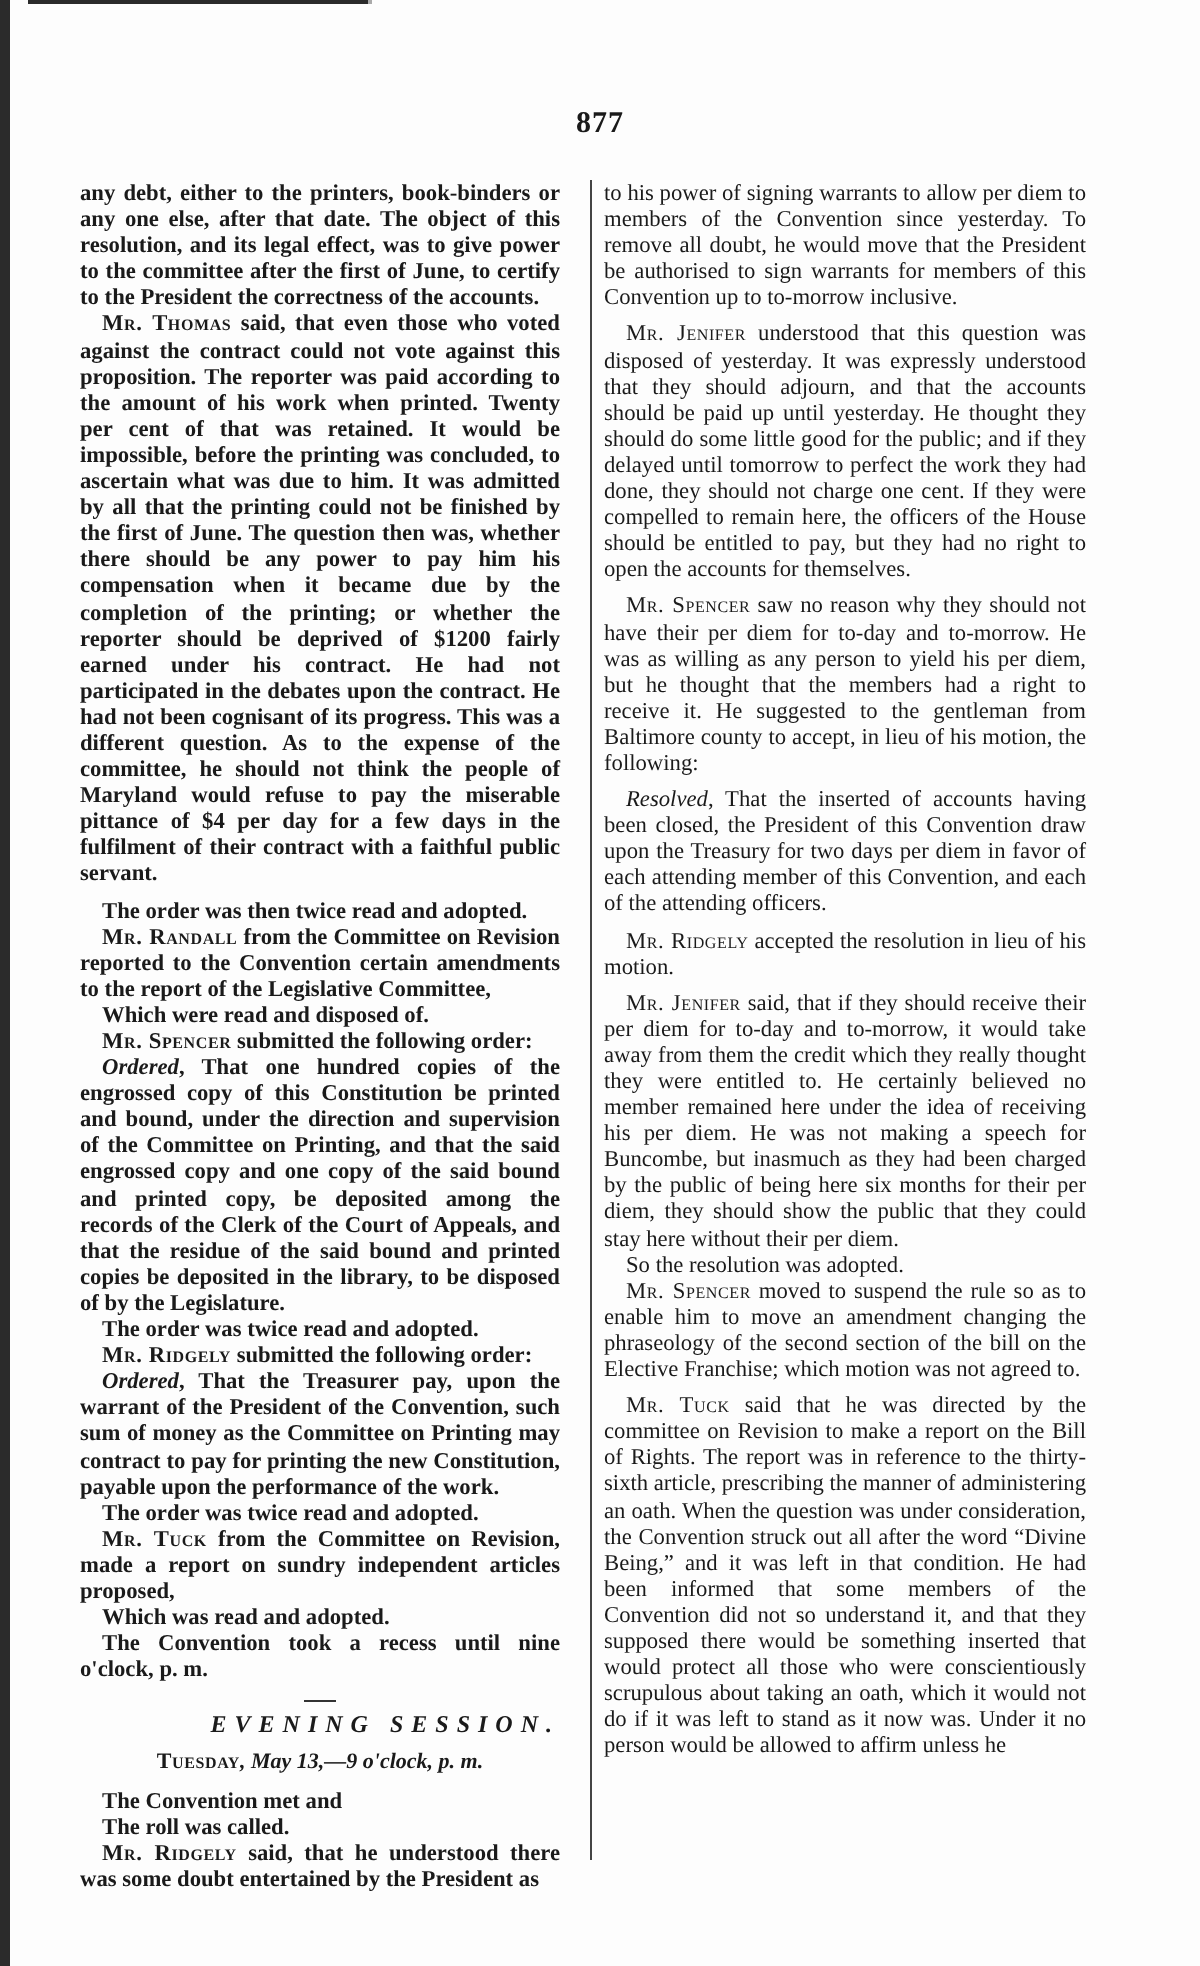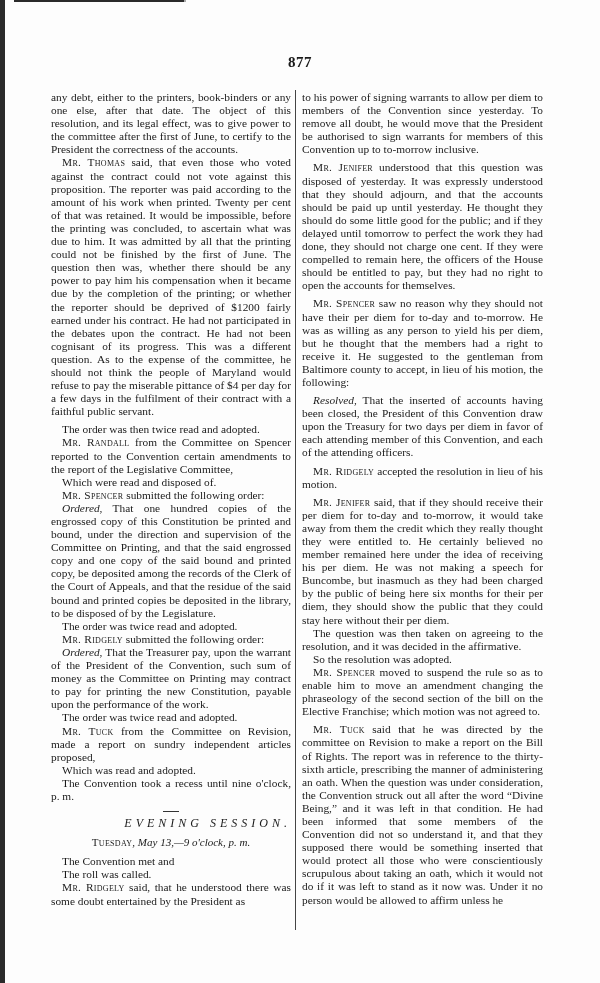--- a/index.html
+++ b/index.html
@@ -22,21 +22,21 @@
     background: #aaa;
   }
   .page-number {
     position: absolute; top: 54px; left: 0; width: 600px;
     text-align: center; font-size: 15px; font-weight: bold; letter-spacing: 0.5px;
   }
   .col {
     position: absolute; top: 91px; font-size: 11.35px; line-height: 13.1px;
     text-align: justify;
   }
-  .col-left { left: 51px; width: 240px; }
+  .col-left { left: 40px; width: 240px; font-weight: bold; }
   .col-right { left: 302px; width: 241px; }
   .divider {
     position: absolute; left: 295px; top: 90px; width: 1px; height: 840px;
     background: #444;
   }
   p { margin: 0; }
   p.para { text-indent: 11px; }
   p.para.gap { margin-top: 5px; }
   p.noindent { text-indent: 0; }
   .sc { font-variant: small-caps; letter-spacing: 0.3px; text-align: right; }
@@ -60,21 +60,21 @@
 <div class="scan-edge-top2"></div>
 
 <div class="page-number">877</div>
 
 <div class="divider"></div>
 
 <div class="col col-left">
   <p class="noindent">any debt, either to the printers, book-binders or any one else, after that date. The object of this resolution, and its legal effect, was to give power to the committee after the first of June, to certify to the President the correctness of the accounts.</p>
   <p class="para"><span class="sc">Mr. Thomas</span><span> said, that even those who voted against the contract could not vote against this proposition. The reporter was paid according to the amount of his work when printed. Twenty per cent of that was retained. It would be impossible, before the printing was concluded, to ascertain what was due to him. It was admitted by all that the printing could not be finished by the first of June. The question then was, whether there should be any power to pay him his compensation when it became due by the completion of the printing; or whether the reporter should be deprived of $1200 fairly earned under his contract. He had not participated in the debates upon the contract. He had not been cognisant of its progress. This was a different question. As to the expense of the committee, he should not think the people of Maryland would refuse to pay the miserable pittance of $4 per day for a few days in the fulfilment of their contract with a faithful public servant.</span></p>
   <p class="para gap">The order was then twice read and adopted.</p>
-  <p class="para"><span class="sc">Mr. Randall</span><span> from the Committee on Spencer reported to the Convention certain amendments to the report of the Legislative Committee,</span></p>
+  <p class="para"><span class="sc">Mr. Randall</span><span> from the Committee on Revision reported to the Convention certain amendments to the report of the Legislative Committee,</span></p>
   <p class="para">Which were read and disposed of.</p>
   <p class="para"><span class="sc">Mr. Spencer</span><span> submitted the following order:</span></p>
   <p class="para"><em>Ordered</em><span>, That one hundred copies of the engrossed copy of this Constitution be printed and bound, under the direction and supervision of the Committee on Printing, and that the said engrossed copy and one copy of the said bound and printed copy, be deposited among the records of the Clerk of the Court of Appeals, and that the residue of the said bound and printed copies be deposited in the library, to be disposed of by the Legislature.</span></p>
   <p class="para">The order was twice read and adopted.</p>
   <p class="para"><span class="sc">Mr. Ridgely</span><span> submitted the following order:</span></p>
   <p class="para"><em>Ordered</em><span>, That the Treasurer pay, upon the warrant of the President of the Convention, such sum of money as the Committee on Printing may contract to pay for printing the new Constitution, payable upon the performance of the work.</span></p>
   <p class="para">The order was twice read and adopted.</p>
   <p class="para"><span class="sc">Mr. Tuck</span><span> from the Committee on Revision, made a report on sundry independent articles proposed,</span></p>
   <p class="para">Which was read and adopted.</p>
   <p class="para">The Convention took a recess until nine o'clock, p. m.</p>
@@ -88,17 +88,16 @@
   <p class="para"><span class="sc">Mr. Ridgely</span><span> said, that he understood there was some doubt entertained by the President as</span></p>
 </div>
 
 <div class="col col-right">
   <p class="noindent">to his power of signing warrants to allow per diem to members of the Convention since yesterday. To remove all doubt, he would move that the President be authorised to sign warrants for members of this Convention up to to-morrow inclusive.</p>
   <p class="para gap"><span class="sc">Mr. Jenifer</span><span> understood that this question was disposed of yesterday. It was expressly understood that they should adjourn, and that the accounts should be paid up until yesterday. He thought they should do some little good for the public; and if they delayed until tomorrow to perfect the work they had done, they should not charge one cent. If they were compelled to remain here, the officers of the House should be entitled to pay, but they had no right to open the accounts for themselves.</span></p>
   <p class="para gap"><span class="sc">Mr. Spencer</span><span> saw no reason why they should not have their per diem for to-day and to-morrow. He was as willing as any person to yield his per diem, but he thought that the members had a right to receive it. He suggested to the gentleman from Baltimore county to accept, in lieu of his motion, the following:</span></p>
   <p class="para gap"><em>Resolved</em><span>, That the inserted of accounts having been closed, the President of this Convention draw upon the Treasury for two days per diem in favor of each attending member of this Convention, and each of the attending officers.</span></p>
   <p class="para gap"><span class="sc">Mr. Ridgely</span><span> accepted the resolution in lieu of his motion.</span></p>
   <p class="para gap"><span class="sc">Mr. Jenifer</span><span> said, that if they should receive their per diem for to-day and to-morrow, it would take away from them the credit which they really thought they were entitled to. He certainly believed no member remained here under the idea of receiving his per diem. He was not making a speech for Buncombe, but inasmuch as they had been charged by the public of being here six months for their per diem, they should show the public that they could stay here without their per diem.</span></p>
-  <p class="para">The question was then taken on agreeing to the resolution, and it was decided in the affirmative.</p>
   <p class="para">So the resolution was adopted.</p>
   <p class="para"><span class="sc">Mr. Spencer</span><span> moved to suspend the rule so as to enable him to move an amendment changing the phraseology of the second section of the bill on the Elective Franchise; which motion was not agreed to.</span></p>
   <p class="para gap"><span class="sc">Mr. Tuck</span><span> said that he was directed by the committee on Revision to make a report on the Bill of Rights. The report was in reference to the thirty-sixth article, prescribing the manner of administering an oath. When the question was under consideration, the Convention struck out all after the word “Divine Being,” and it was left in that condition. He had been informed that some members of the Convention did not so understand it, and that they supposed there would be something inserted that would protect all those who were conscientiously scrupulous about taking an oath, which it would not do if it was left to stand as it now was. Under it no person would be allowed to affirm unless he</span></p>
 </div>
 
 </body></html>

